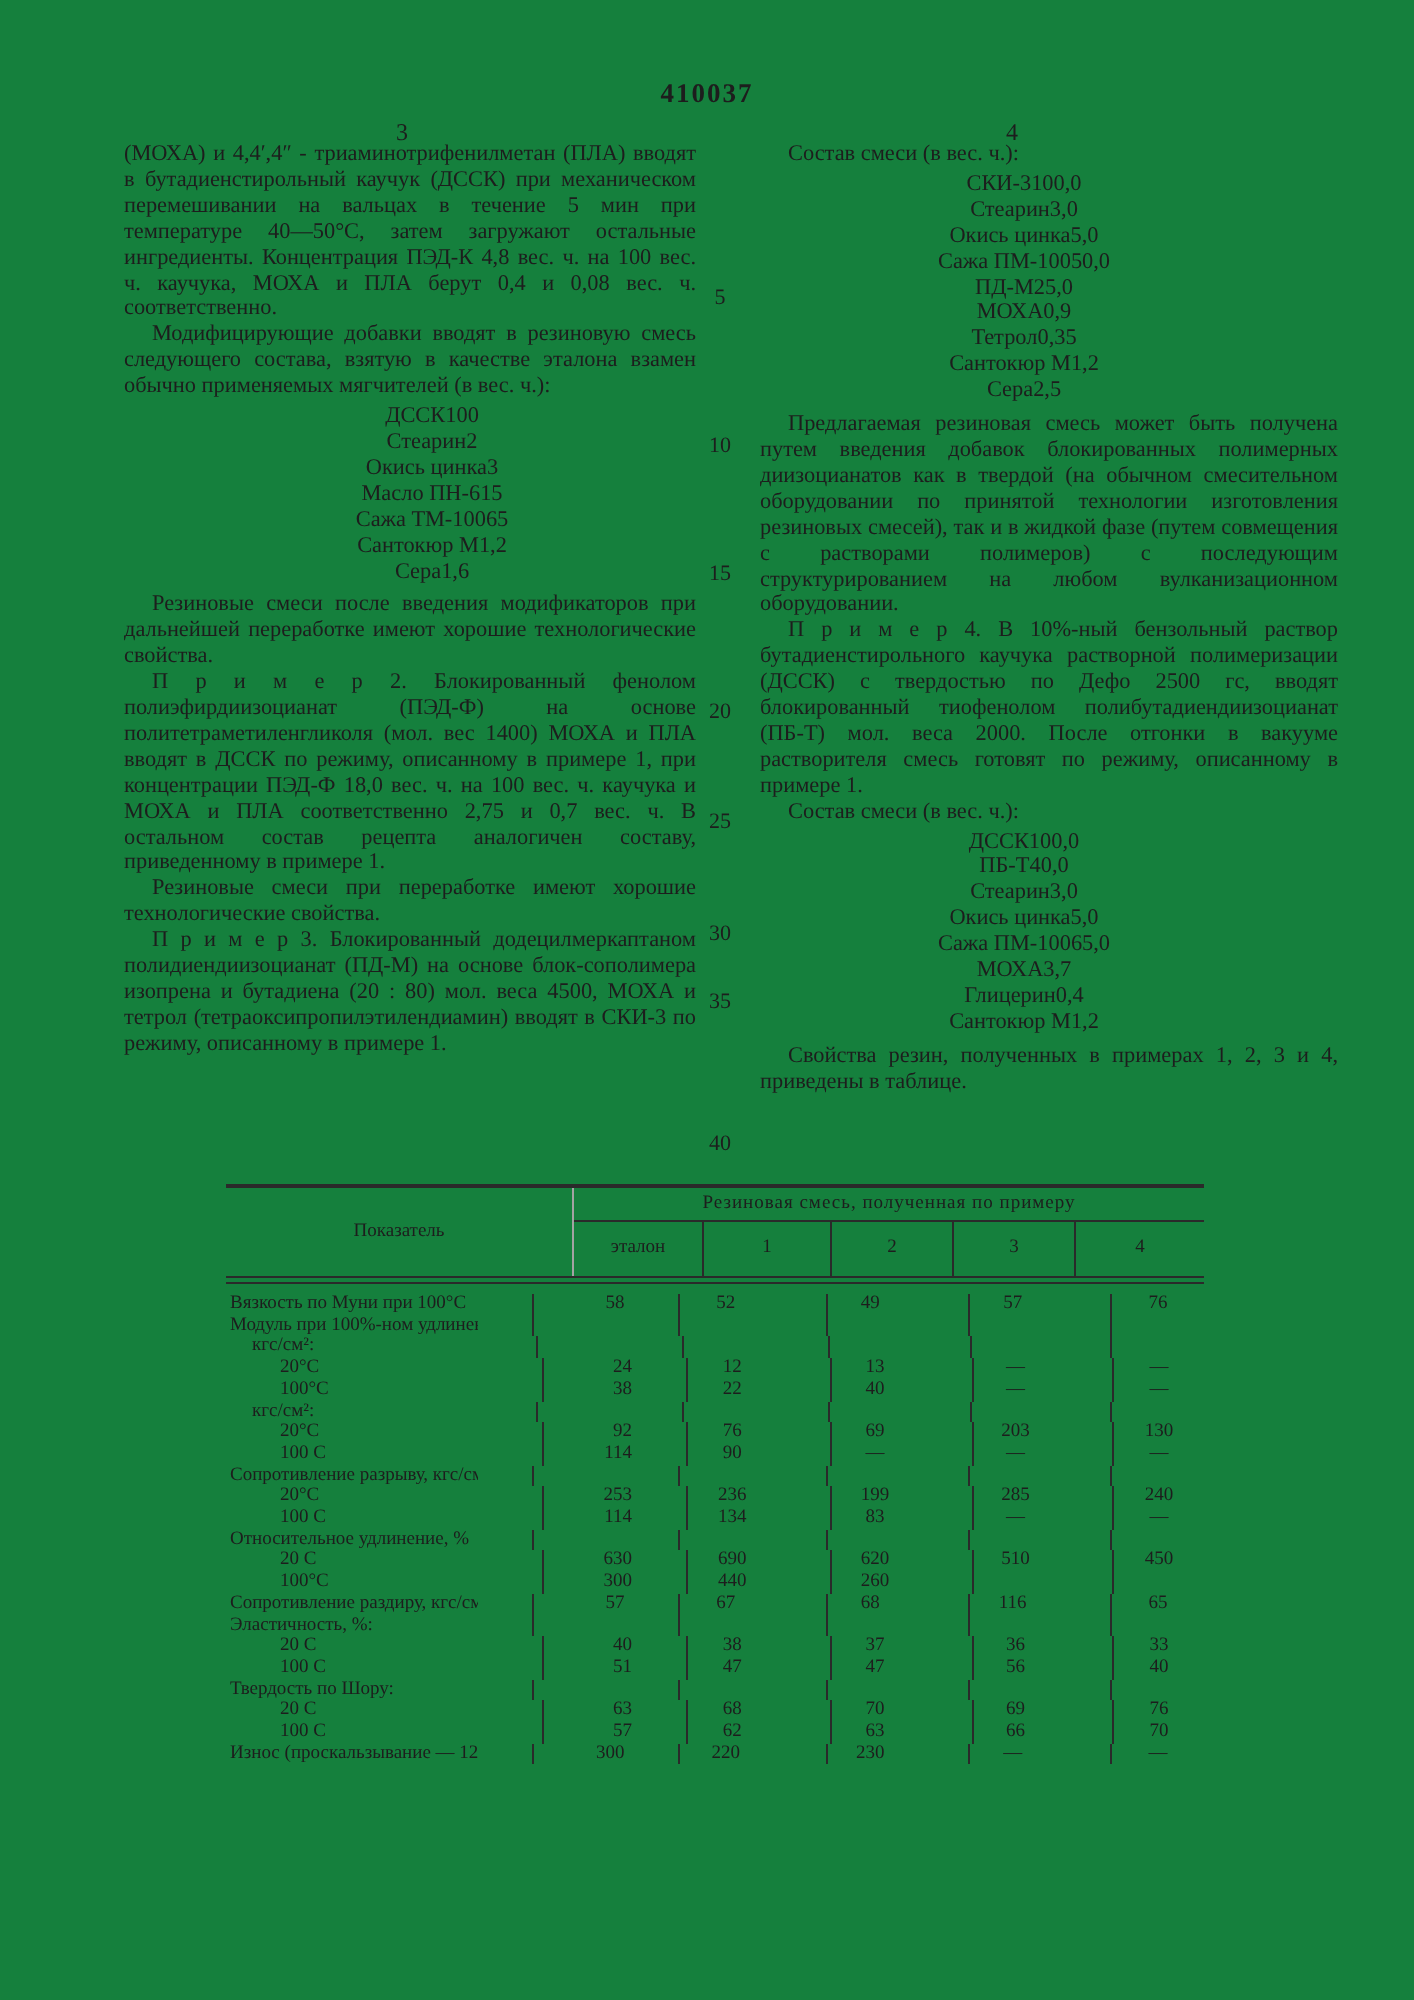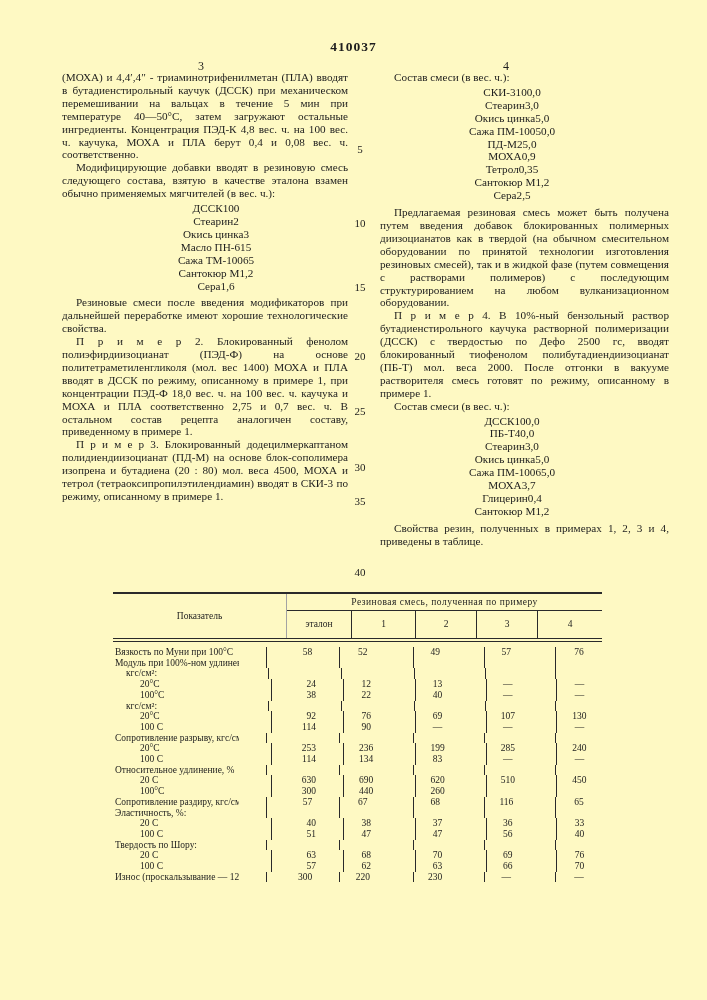--- a/index.html
+++ b/index.html
@@ -1,18 +1,18 @@
 <!DOCTYPE html>
 <html><head>
 <meta charset="utf-8">
 <style>
   html,body { margin:0; padding:0; background:#e8e8e8; }
   .page {
     position:relative; width:707px; height:1000px; margin:0 auto;
-    background:#fef9c3; color:#1d1d1d;
+    background:#15803d; color:#1d1d1d;
     font-family:"Liberation Serif","DejaVu Serif",serif;
     overflow:hidden;
   }
   .patent-number {
     position:absolute; top:39px; left:0; width:100%;
     text-align:center; font-weight:bold; font-size:13.5px; letter-spacing:1px;
   }
   .col-num { position:absolute; top:59px; font-size:12px; }
   .col-num-left  { left:198px; }
   .col-num-right { left:503px; }
@@ -118,20 +118,21 @@
           <span>Сантокюр М</span>
           <span class="val">1,2</span>
         </div>
         <div class="comp-row">
           <span>Сера</span>
           <span class="val">1,6</span>
         </div>
       </div>
       <p class="para indent">Резиновые смеси после введения модификаторов при дальнейшей переработке имеют хорошие технологические свойства.</p>
       <p class="para indent">П р и м е р 2. Блокированный фенолом полиэфирдиизоцианат (ПЭД-Ф) на основе политетраметиленгликоля (мол. вес 1400) МОХА и ПЛА вводят в ДССК по режиму, описанному в примере 1, при концентрации ПЭД-Ф 18,0 вес. ч. на 100 вес. ч. каучука и МОХА и ПЛА соответственно 2,75 и 0,7 вес. ч. В остальном состав рецепта аналогичен составу, приведенному в примере 1.</p>
+      <p class="para indent">Резиновые смеси при переработке имеют хорошие технологические свойства.</p>
       <p class="para indent">П р и м е р 3. Блокированный додецилмеркаптаном полидиендиизоцианат (ПД-М) на основе блок-сополимера изопрена и бутадиена (20 : 80) мол. веса 4500, МОХА и тетрол (тетраоксипропилэтилендиамин) вводят в СКИ-3 по режиму, описанному в примере 1.</p>
     </div>
   <div class="column column-right" id="col-right">
       <p class="para indent">Состав смеси (в вес. ч.):</p>
       <div class="comp-list">
         <div class="comp-row">
           <span>СКИ-3</span>
           <span class="val">100,0</span>
         </div>
         <div class="comp-row">
@@ -268,21 +269,21 @@
           <div class="tcell w1"></div>
           <div class="tcell w2"></div>
           <div class="tcell w3"></div>
           <div class="tcell w4"></div>
         </div>
         <div class="trow">
           <div class="tlabel ind2">20°С</div>
           <div class="tcell w0">92</div>
           <div class="tcell w1">76</div>
           <div class="tcell w2">69</div>
-          <div class="tcell w3">107</div>
+          <div class="tcell w3">203</div>
           <div class="tcell w4">130</div>
         </div>
         <div class="trow">
           <div class="tlabel ind2">100 С</div>
           <div class="tcell w0">114</div>
           <div class="tcell w1">90</div>
           <div class="tcell w2">—</div>
           <div class="tcell w3">—</div>
           <div class="tcell w4">—</div>
         </div>

